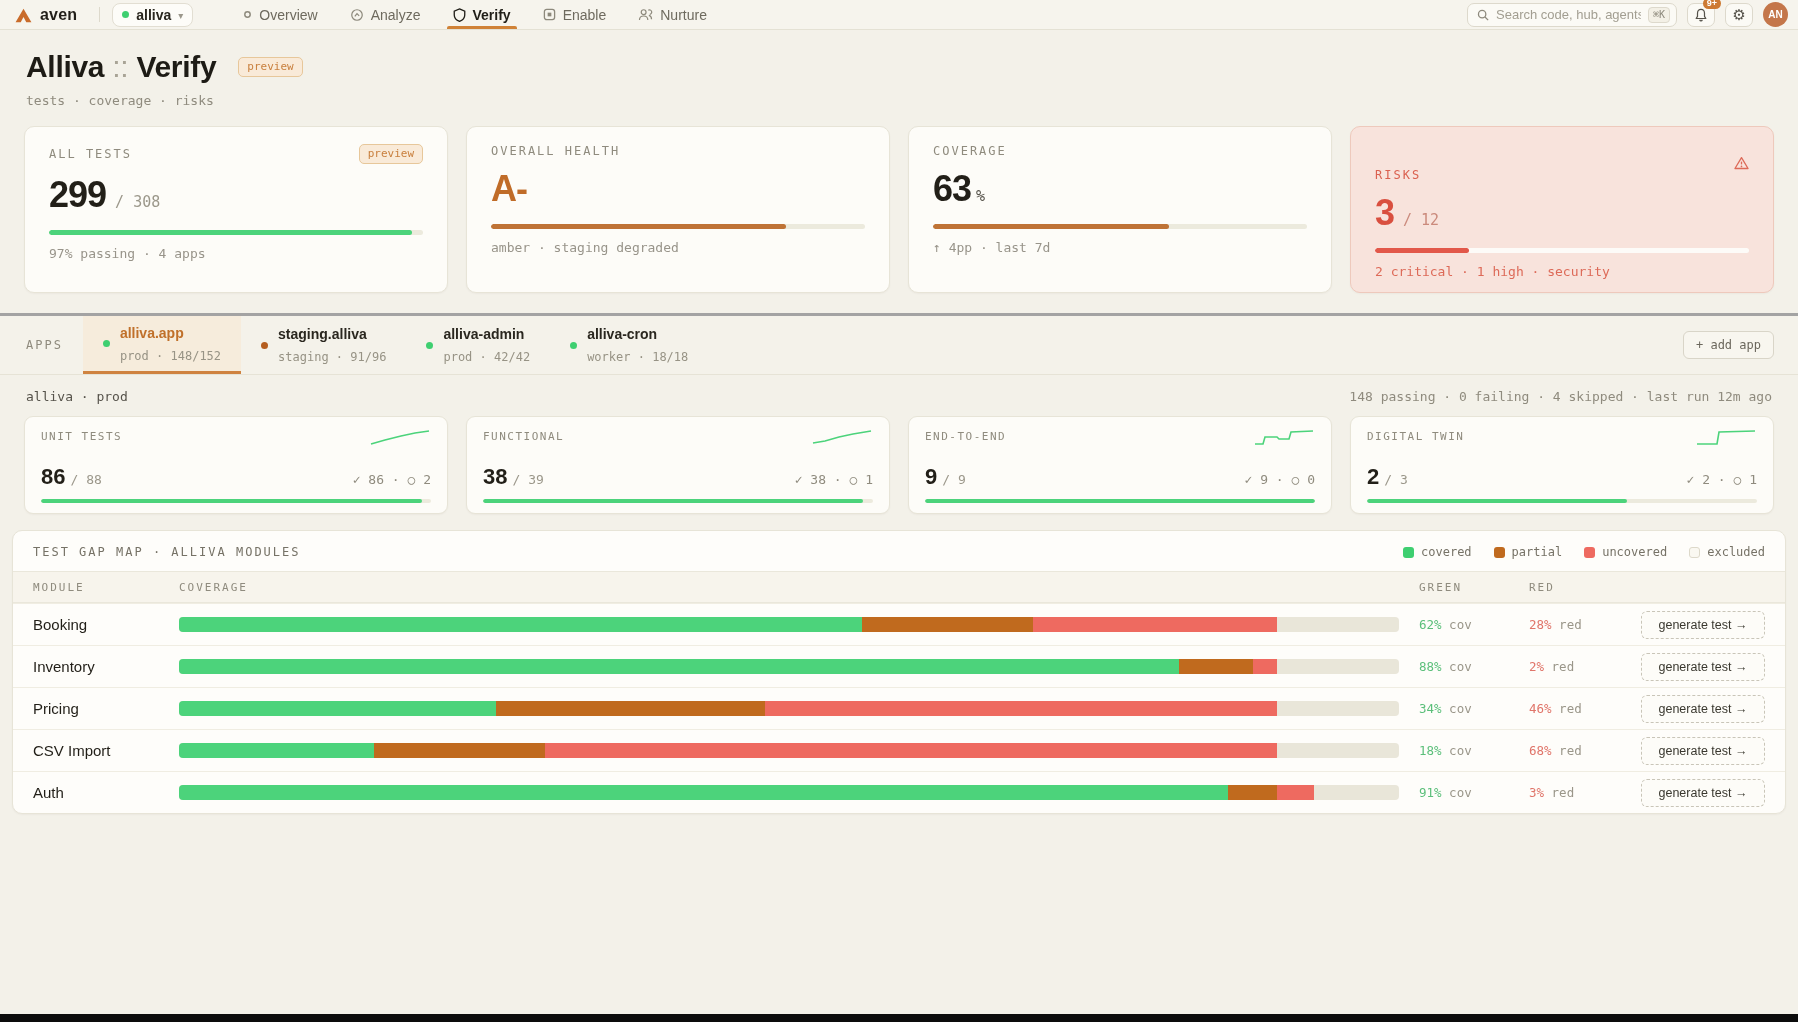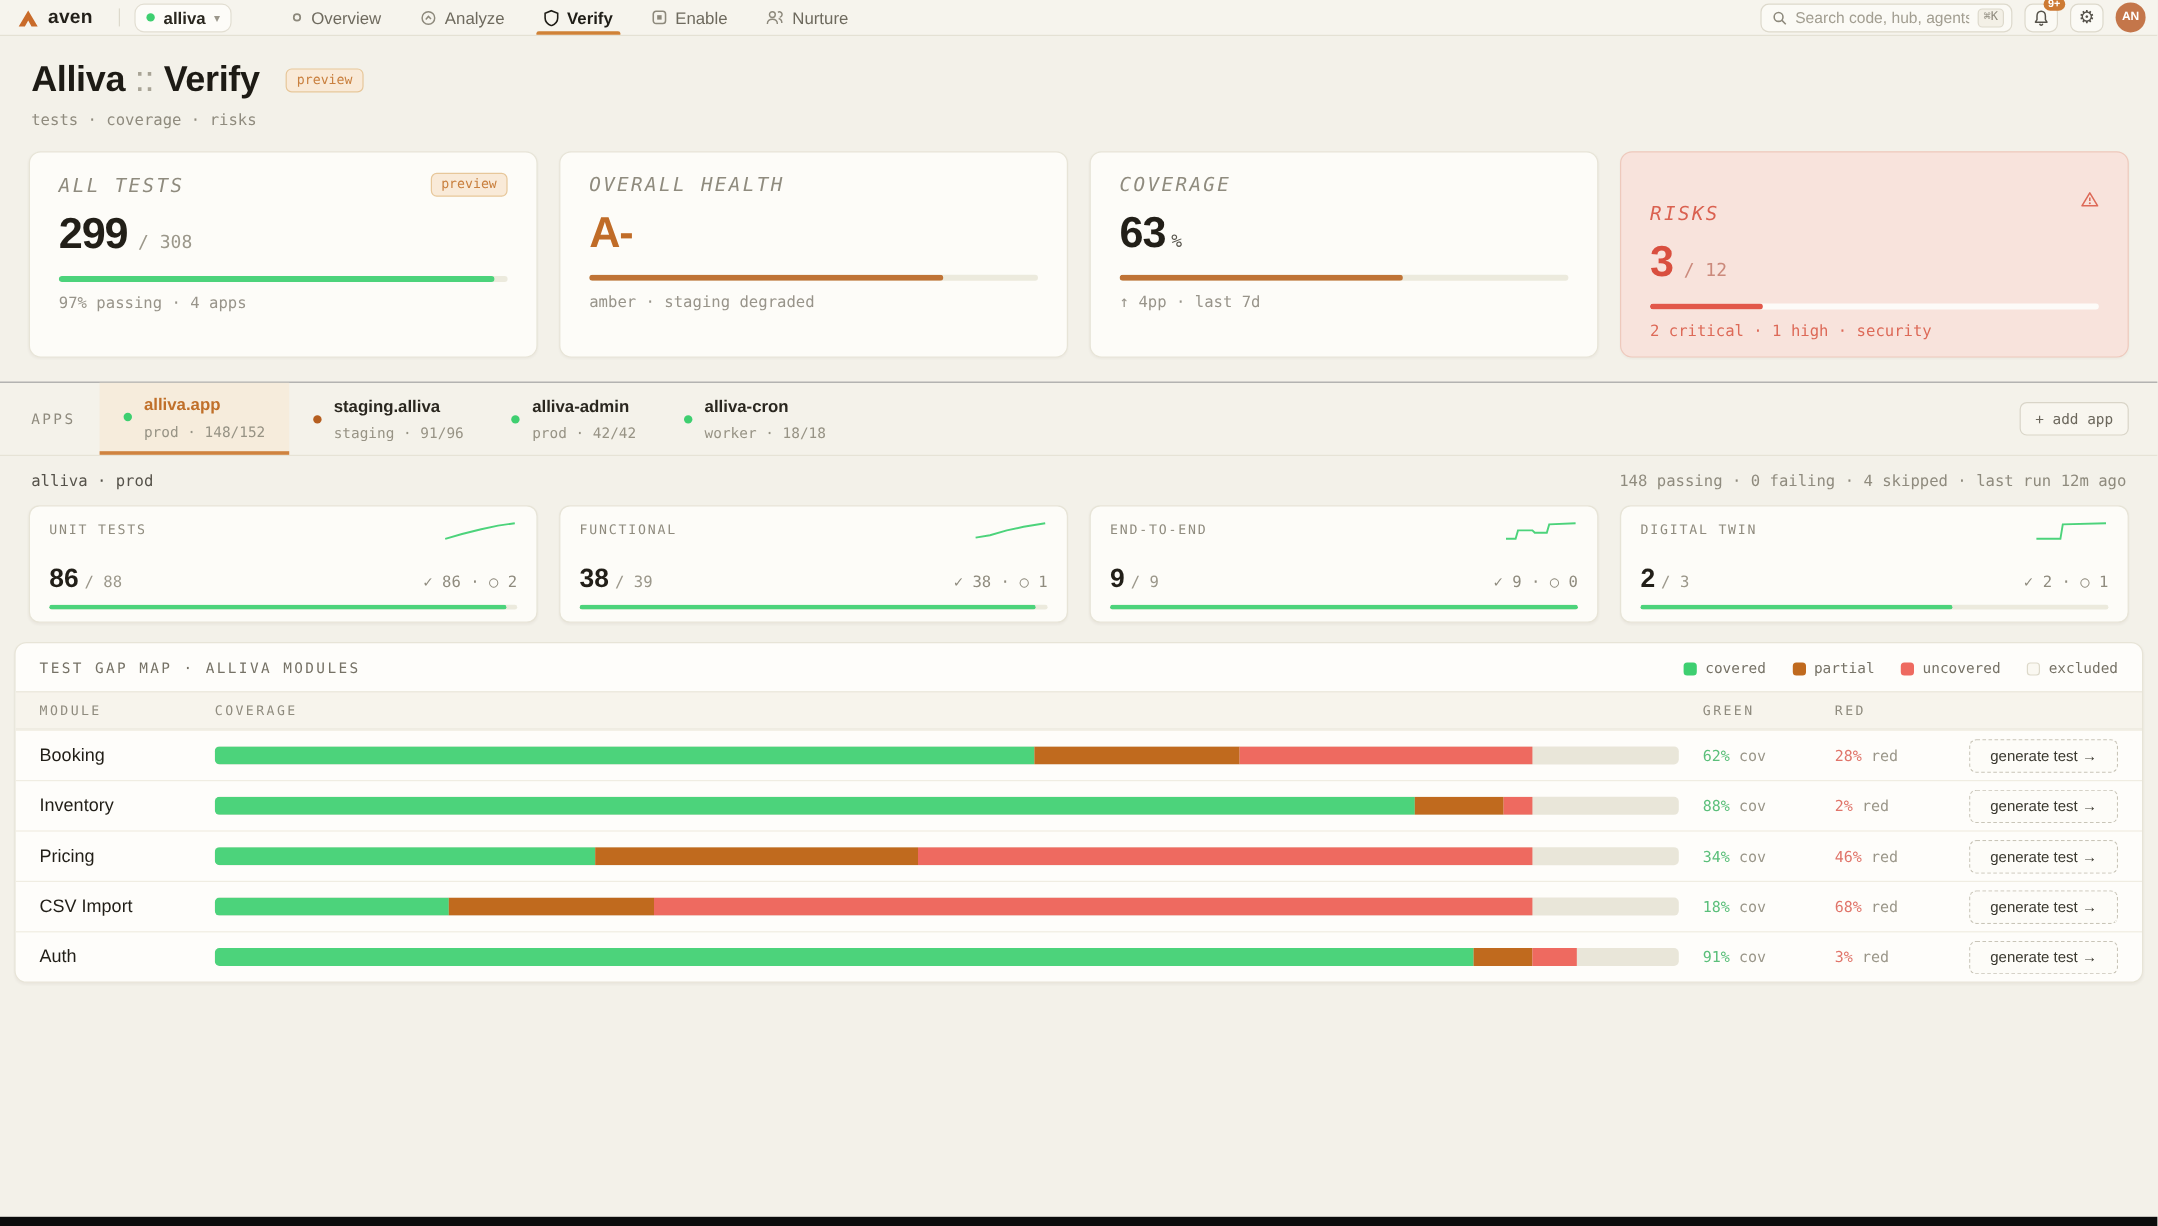--- a/index.html
+++ b/index.html
@@ -80,41 +80,41 @@
   }
   .subtitle { margin-top:9px; font-size:13px; color:#8f8b7e; }
 
   
   .stats-row { display:grid; grid-template-columns:repeat(4,1fr); gap:18px; padding:4px 24px 0; }
   .card {
     background:#fdfcf8; border:1px solid #e7e4d7; border-radius:10px;
     padding:17px 24px 13px; box-shadow:0 1px 2px rgba(40,35,20,.04);
   }
   .card-label-row { display:flex; align-items:center; justify-content:space-between; }
-  .card-label { font-size:16px; letter-spacing:2px; color:#8f8b7e;font-style:italic; }
+  .card-label { font-size:12px; letter-spacing:2px; color:#8f8b7e; }
   .card-value-row { margin-top:10px; display:flex; align-items:baseline; gap:9px; }
   .card-value { font-size:36px; font-weight:bold; color:#221f18; letter-spacing:-1px; }
   .card-den { font-size:15px; color:#9b978a; }
   .bar { height:5px; border-radius:3px; background:#eceadd; margin-top:14px; overflow:hidden; }
   .bar-fill { height:100%; border-radius:3px; }
   .fill-green { background:#4cd37b; }
   .fill-amber { background:#bf7336; }
   .fill-red { background:#e2584a; }
   .card-foot { margin-top:11px; font-size:13px; color:#98948a; }
   .card.risks { background:#f8e3dc; border-color:#eec9bc; }
   .card.risks .card-label { color:#da6150;margin-top:24px; }
   .card.risks .card-value { color:#d94f3f; }
   .card.risks .card-den { color:#cb8a7c; }
   .card.risks .bar { background:#fdfbf8; }
   .card.risks .card-foot { color:#dd6a58; }
   .warn-icon { color:#dd6a58; display:flex; }
 
   
   .apps-row {
-    margin-top:20px; border-top:1px solid #a3a3a3; border-bottom:1px solid #e6e3d6;
+    margin-top:20px; border-top:3px solid #a3a3a3; border-bottom:1px solid #e6e3d6;
     display:flex; align-items:stretch; height:62px; background:#f4f2ea; padding-right:24px;
   }
   .apps-label { font-size:12px; letter-spacing:2px; color:#8f8b7e; align-self:center; padding:0 20px 0 26px; }
   .app-tab {
     display:flex; align-items:center; gap:10px; padding:0 20px; cursor:pointer; position:relative;
   }
   .app-tab .names { display:flex; flex-direction:column; gap:8px; }
   .app-name { font-size:14px; font-weight:bold; color:#2a271f; }
   .app-sub { font-size:12px; color:#979385; }
   .app-tab.active { background:#f6ecdc; border-bottom:3px solid #cf8340; }

